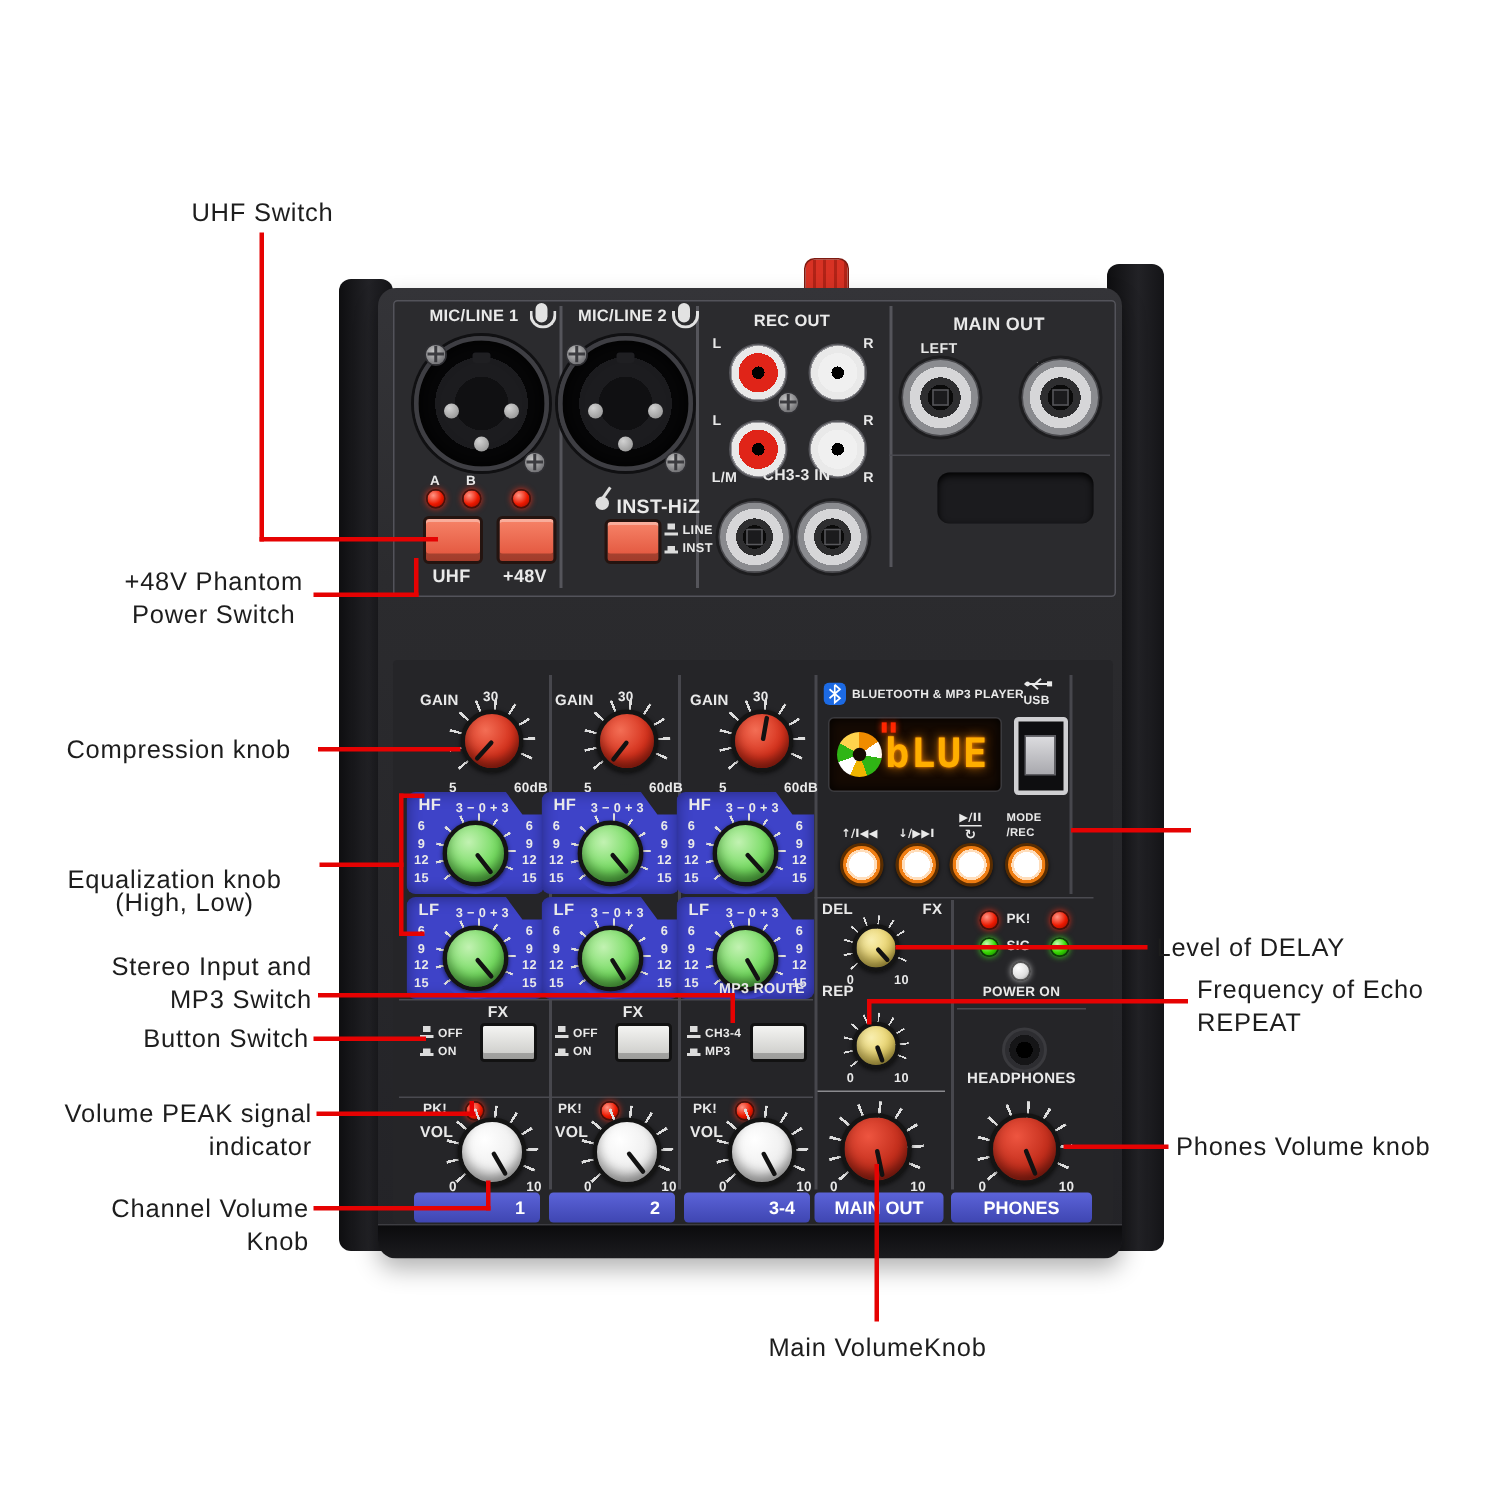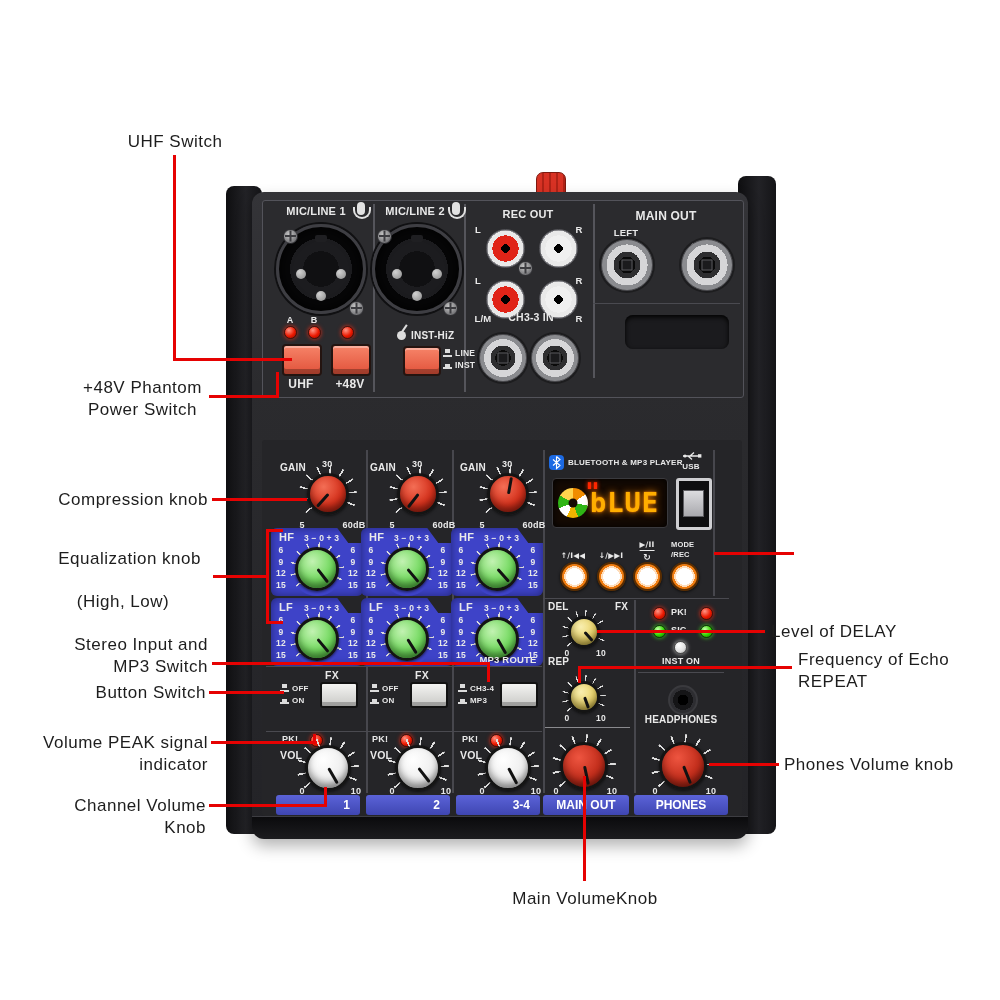--- a/index.html
+++ b/index.html
@@ -138,21 +138,21 @@
   <span class="mic" style="left:452px;top:202px"></span>
   <div class="xlr" style="left:372px;top:224px">
       <b></b>
       <i style="left:20%;top:50%"></i>
       <i style="right:20%;top:50%"></i>
       <i style="left:44%;bottom:12%"></i>
     </div>
   <span class="scr" style="left:377px;top:229px"></span>
   <span class="scr" style="left:443px;top:301px"></span>
   <span class="gtr" style="left:397px;top:331px"></span>
-  <span class="pl" style="left:411px;top:330px;font-size:10px">INST-HiZ</span>
+  <span class="pl" style="left:411px;top:330px;font-size:13px">INST-HiZ</span>
   <div class="pbtn" style="left:403px;top:346px;width:34px;height:26px"></div>
   <span class="pl" style="left:443px;top:348px;font-size:8.5px"><i class="sw"></i><span>LINE</span></span>
   <span class="pl" style="left:443px;top:360px;font-size:8.5px"><i class="sw dn"></i><span>INST</span></span>
 
   <span class="pl cx" style="left:528px;top:208px;font-size:11px">REC OUT</span>
   <span class="pl cx" style="left:478px;top:224px;font-size:9.5px">L</span>
   <span class="pl cx" style="left:579px;top:224px;font-size:9.5px">R</span>
   <div class="rca" style="--c:#e02418;left:486px;top:229px"></div>
   <div class="rca" style="--c:#f0f0f0;left:539px;top:229px"></div>
   <span class="scr" style="left:518px;top:261px"></span>
@@ -400,21 +400,21 @@
   <span class="pl cx" style="left:567px;top:713px;font-size:8.5px">0</span>
   <span class="pl cx" style="left:601px;top:713px;font-size:8.5px">10</span>
 
   <span class="led r" style="left:653px;top:607px"></span>
   <span class="pl cx" style="left:679px;top:607px;font-size:9px">PK!</span>
   <span class="led r" style="left:700px;top:607px"></span>
   <span class="led g" style="left:653px;top:625px"></span>
   <span class="pl cx" style="left:679px;top:625px;font-size:9px">SIG</span>
   <span class="led g" style="left:700px;top:625px"></span>
   <span class="led w" style="left:674px;top:641px"></span>
-  <span class="pl cx" style="left:681px;top:656px;font-size:9px">INST ON</span>
+  <span class="pl cx" style="left:681px;top:656px;font-size:9px">POWER ON</span>
   <div class="hpj" style="left:668px;top:685px"></div>
   <span class="pl cx" style="left:681px;top:714px;font-size:10px">HEADPHONES</span>
 
   <div class="tickring" style="--cover:#252528;left:552px;top:734px;width:64px;height:64px"></div>
   <div class="knob dred" style="left:560px;top:742px;width:42px;height:42px">
       <i class="ptr" style="--rot:168deg"></i>
     </div>
   <span class="pl cx" style="left:556px;top:786px;font-size:9px">0</span>
   <span class="pl cx" style="left:612px;top:786px;font-size:9px">10</span>
   <div class="tickring" style="--cover:#252528;left:651px;top:734px;width:64px;height:64px"></div>
@@ -447,22 +447,22 @@
   <div class="rl" style="left:578px;top:666px;width:214px;height:3px"></div>
   <div class="rl" style="left:578px;top:666px;width:3px;height:17px"></div>
   <div class="rl" style="left:709px;top:763px;width:70px;height:3px"></div>
   <div class="rl" style="left:583px;top:776px;width:3px;height:105px"></div>
 
   <div class="callout" style="left:90px;top:131px;width:170px;text-align:center">UHF Switch</div>
   <div class="callout" style="left:55px;top:377px;width:175px;text-align:center">
     <div>+48V Phantom</div>
       <div>Power Switch</div>
   </div>
-  <div class="callout" style="left:50px;top:489px;width:158px;text-align:right">Compression knob</div>
-  <div class="callout" style="left:45px;top:548px;width:156px;text-align:right">Equalization knob</div>
+  <div class="callout" style="left:36px;top:489px;width:158px;text-align:right">Compression knob</div>
+  <div class="callout" style="left:45px;top:576px;width:156px;">Equalization knob</div>
   <div class="callout" style="left:45px;top:591px;width:156px;text-align:center">(High, Low)</div>
   <div class="callout" style="left:45px;top:634px;width:163px;text-align:right">
     <div>Stereo Input and</div>
       <div>MP3 Switch</div>
   </div>
   <div class="callout" style="left:90px;top:682px;width:116px;text-align:right">Button Switch</div>
   <div class="callout" style="left:38px;top:732px;width:170px;text-align:right">
     <div>Volume PEAK signal</div>
       <div>indicator</div>
   </div>

